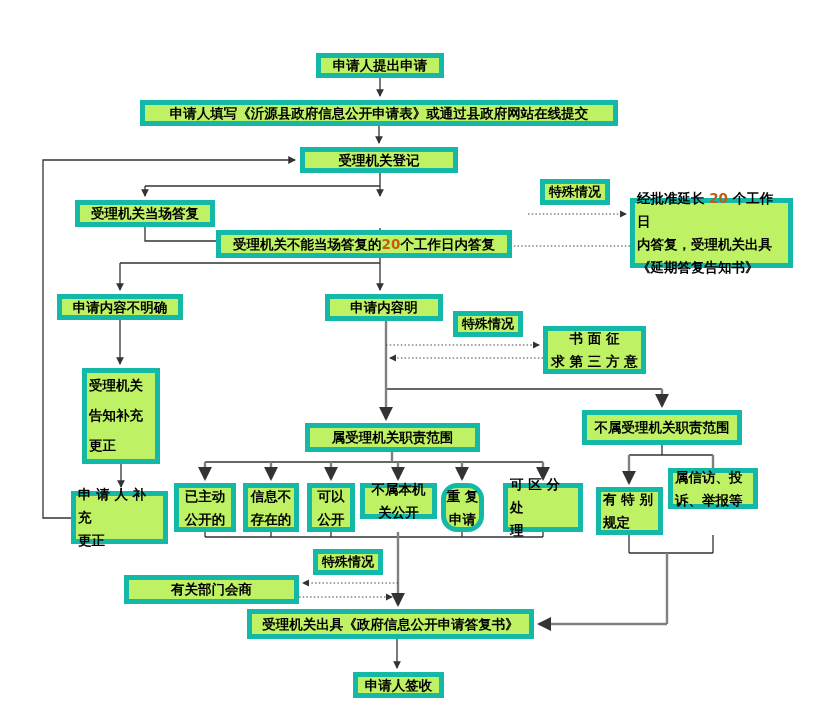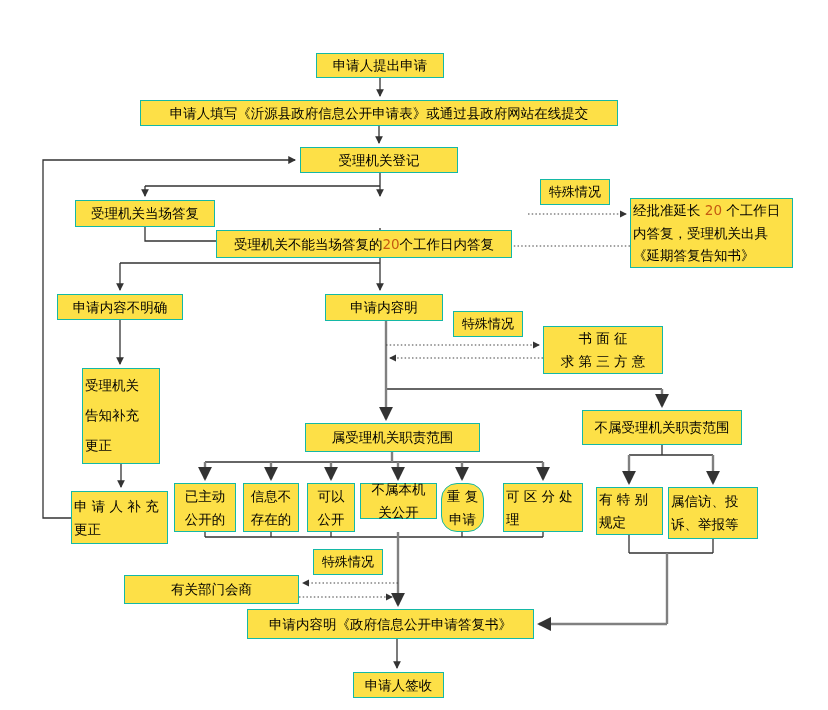--- a/index.html
+++ b/index.html
@@ -2,23 +2,23 @@
 <html><head>
 <meta charset="utf-8">
 <style>
   html,body{margin:0;padding:0;background:#fff;}
   #canvas{
     position:relative;width:828px;height:710px;background:#fff;overflow:hidden;
     font-family:"DejaVu Sans","Liberation Sans",sans-serif;color:#000;
   }
   #wires{position:absolute;left:0;top:0;width:828px;height:710px;pointer-events:none;}
   .box{
-    position:absolute;box-sizing:border-box;border:1px solid #14b8a6;background:#fde047;
+    position:absolute;box-sizing:border-box;border:5px solid #14b8a6;background:#bef264;
     display:flex;align-items:center;justify-content:center;text-align:center;
-    font-size:13.5px;line-height:1.5;white-space:pre-line;z-index:2;
+    font-size:13.5px;line-height:1.5;white-space:pre-line;z-index:2;font-weight:bold;
   }
   .left{justify-content:flex-start;text-align:left;padding:2px 2px;}
   .small{font-size:13px;}
   .lh-tall{line-height:2.2;}
   .lh-mid{line-height:1.7;}
 </style>
 </head>
 <body>
 
 <div id="canvas">
@@ -96,21 +96,21 @@
 内答复，受理机关出具
 《延期答复告知书》</span></span>
   </div>
 
   <div class="box" style="left:57px;top:294px;width:126px;height:26px;">申请内容不明确</div>
 
   <div class="box" style="left:325px;top:294px;width:118px;height:27px;">申请内容明</div>
 
   <div class="box small" style="left:453px;top:311px;width:70px;height:26px;">特殊情况</div>
 
-  <div class="box lh-mid" style="left:543px;top:326px;width:120px;height:48px;">书 面 征
+  <div class="box lh-mid" style="left:543px;top:326px;width:103px;height:48px;">书 面 征
 求 第 三 方 意</div>
 
   <div class="box left lh-tall" style="left:82px;top:368px;width:78px;height:96px;">受理机关
 告知补充
 更正</div>
 
   <div class="box left lh-mid" style="left:71px;top:491px;width:97px;height:53px;">申 请 人 补 充
 更正</div>
 
   <div class="box" style="left:305px;top:423px;width:175px;height:29px;">属受理机关职责范围</div>
@@ -131,24 +131,24 @@
 
   <div class="box lh-mid" style="left:441px;top:483px;width:43px;height:49px;border-radius:16px;">重 复
 申请</div>
 
   <div class="box left lh-mid" style="left:503px;top:483px;width:80px;height:49px;">可 区 分 处
 理</div>
 
   <div class="box left lh-mid" style="left:596px;top:487px;width:67px;height:48px;">有 特 别
 规定</div>
 
-  <div class="box left lh-mid" style="left:668px;top:487px;width:90px;height:52px;">属信访、投
+  <div class="box left lh-mid" style="left:668px;top:468px;width:90px;height:41px;">属信访、投
 诉、举报等</div>
 
   <div class="box small" style="left:313px;top:549px;width:70px;height:26px;">特殊情况</div>
 
   <div class="box" style="left:124px;top:575px;width:175px;height:29px;">有关部门会商</div>
 
-  <div class="box" style="left:247px;top:609px;width:287px;height:30px;">申请内容明《政府信息公开申请答复书》</div>
+  <div class="box" style="left:247px;top:609px;width:287px;height:30px;">受理机关出具《政府信息公开申请答复书》</div>
 
   <div class="box" style="left:353px;top:672px;width:91px;height:26px;">申请人签收</div>
 
 </div>
 
 </body></html>

